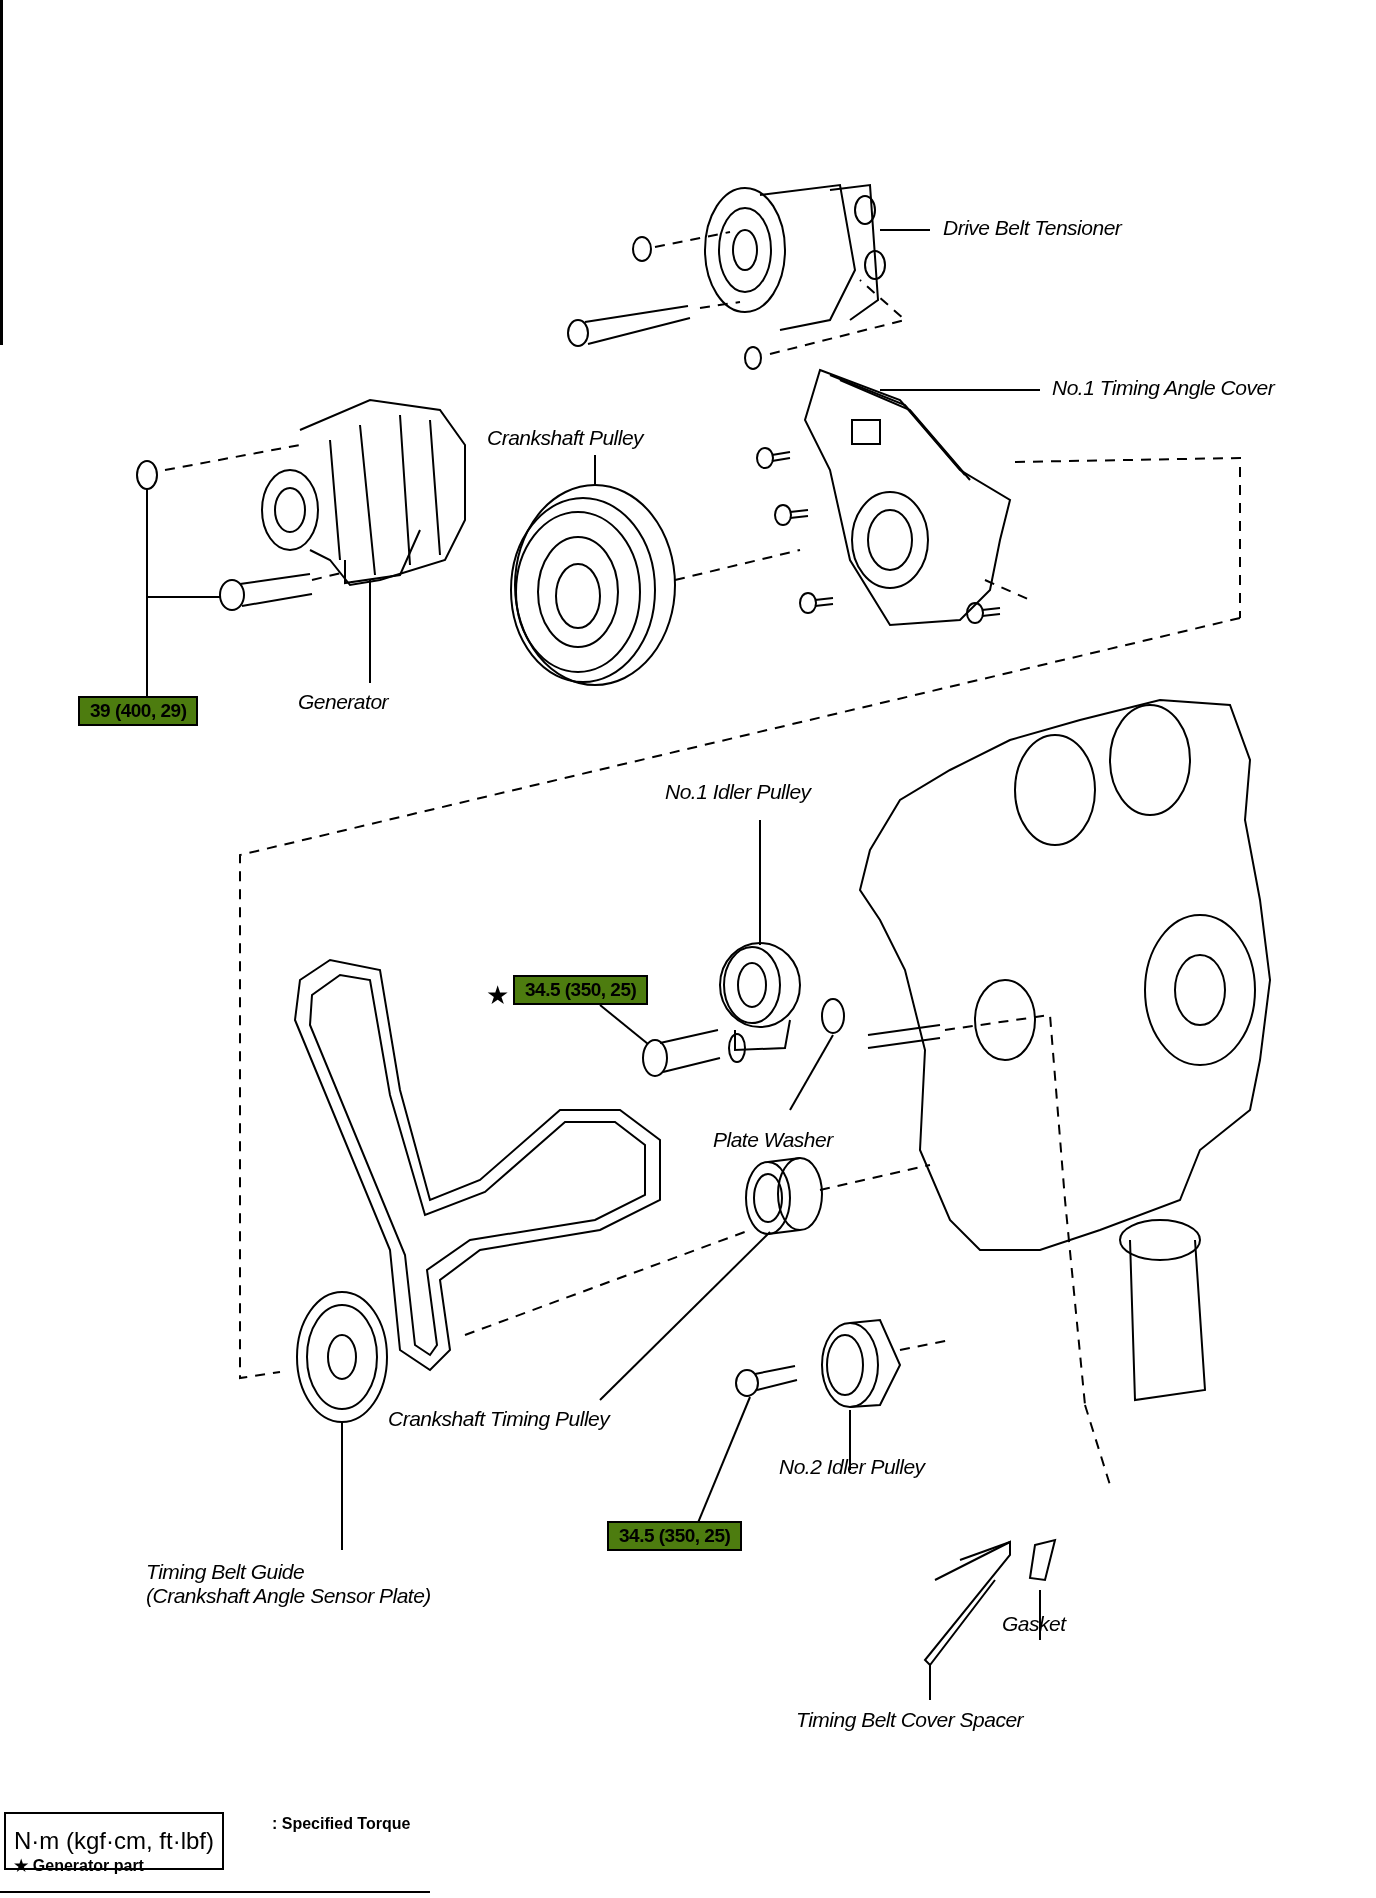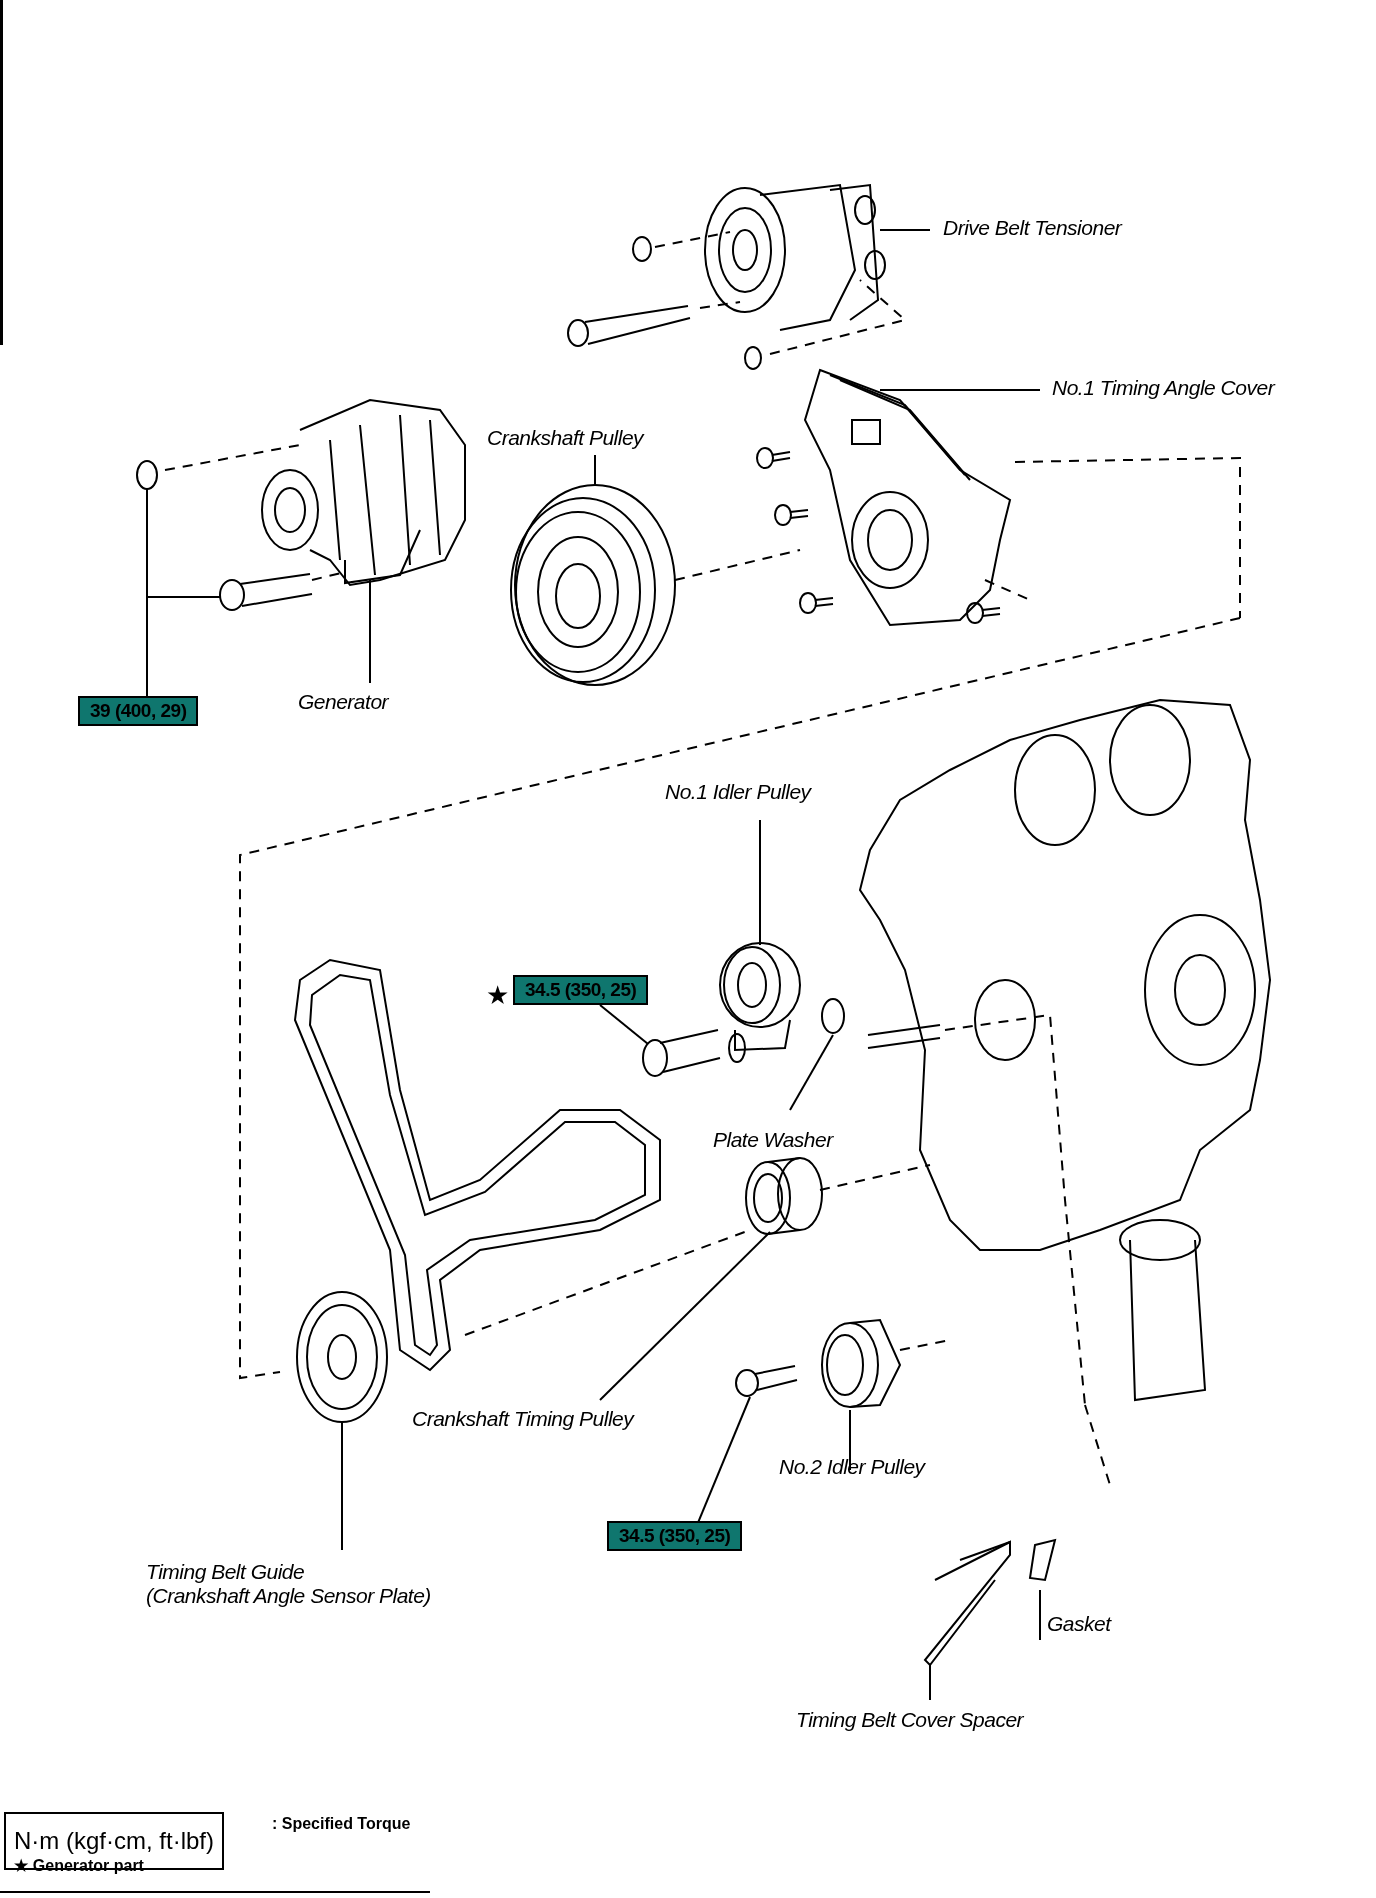--- a/index.html
+++ b/index.html
@@ -1,19 +1,19 @@
 <!DOCTYPE html>
 <html><head>
 <meta charset="utf-8">
 <style>
   html,body{margin:0;padding:0;background:#fff;}
   body{width:1376px;height:1898px;position:relative;overflow:hidden;font-family:"Liberation Sans",sans-serif;color:#000;}
   #diagram{position:absolute;left:0;top:0;}
   .lbl{position:absolute;font-size:21px;white-space:nowrap;letter-spacing:-0.5px;line-height:1.15;font-style:italic;}
-  .torque{position:absolute;border:2px solid #000;font-weight:bold;font-size:19px;padding:2px 10px;background:#0f766e;white-space:nowrap;letter-spacing:-0.5px;}
+  .torque{position:absolute;border:2px solid #000;font-weight:bold;font-size:19px;padding:2px 10px;background:#4d7c0f;white-space:nowrap;letter-spacing:-0.5px;}
   .star{position:absolute;font-size:26px;}
   .legend-box{position:absolute;border:2px solid #000;font-size:24px;padding:13px 8px;white-space:nowrap;}
   .legend-text{position:absolute;font-size:16px;white-space:nowrap;font-weight:bold;}
   .bottom-rule{position:absolute;left:0;top:1891px;width:430px;height:2px;background:#000;}
   .left-rule{position:absolute;left:0;top:0;width:3px;height:345px;background:#000;}
 </style>
 </head>
 <body>
 
 <div class="left-rule"></div>
@@ -186,27 +186,27 @@
 <div class="lbl" style="left:1052px;top:376px;">No.1 Timing Angle Cover</div>
 <div class="lbl" style="left:487px;top:426px;">Crankshaft Pulley</div>
 <div class="lbl" style="left:298px;top:690px;">Generator</div>
 <div class="torque" style="left:78px;top:696px;">39 (400, 29)</div>
 
 <div class="lbl" style="left:665px;top:780px;">No.1 Idler Pulley</div>
 <div class="star" style="left:486px;top:980px;">★</div>
 <div class="torque" style="left:513px;top:975px;">34.5 (350, 25)</div>
 <div class="lbl" style="left:713px;top:1128px;">Plate Washer</div>
 
-<div class="lbl" style="left:388px;top:1407px;margin-left:24px;">Crankshaft Timing Pulley</div>
+<div class="lbl" style="left:388px;top:1407px;">Crankshaft Timing Pulley</div>
 <div class="lbl" style="left:779px;top:1455px;">No.2 Idler Pulley</div>
 <div class="torque" style="left:607px;top:1521px;">34.5 (350, 25)</div>
 
 <div class="lbl" style="left:146px;top:1560px;">
   <div>Timing Belt Guide</div>
   <div>(Crankshaft Angle Sensor Plate)</div>
 </div>
-<div class="lbl" style="left:1002px;top:1612px;margin-left:45px;">Gasket</div>
+<div class="lbl" style="left:1002px;top:1612px;">Gasket</div>
 <div class="lbl" style="left:796px;top:1708px;">Timing Belt Cover Spacer</div>
 
 <div class="legend-box" style="left:4px;top:1812px;">N·m (kgf·cm, ft·lbf)</div>
 <div class="legend-text" style="left:272px;top:1815px;">: Specified Torque</div>
 <div class="legend-text" style="left:14px;top:1856px;">★ Generator part</div>
 <div class="bottom-rule"></div>
 
 </body></html>

